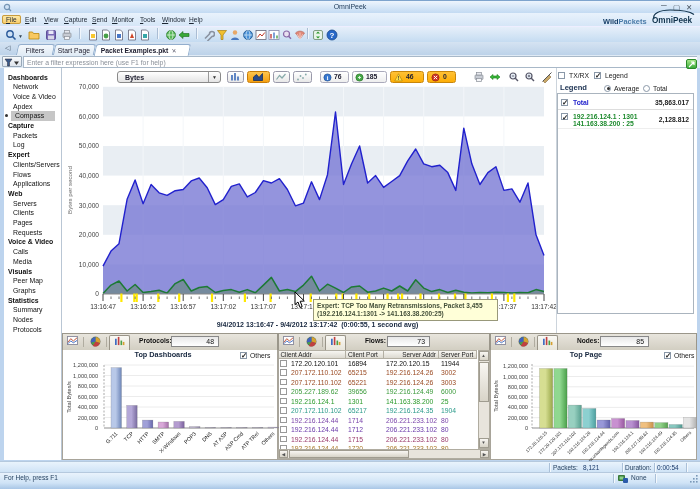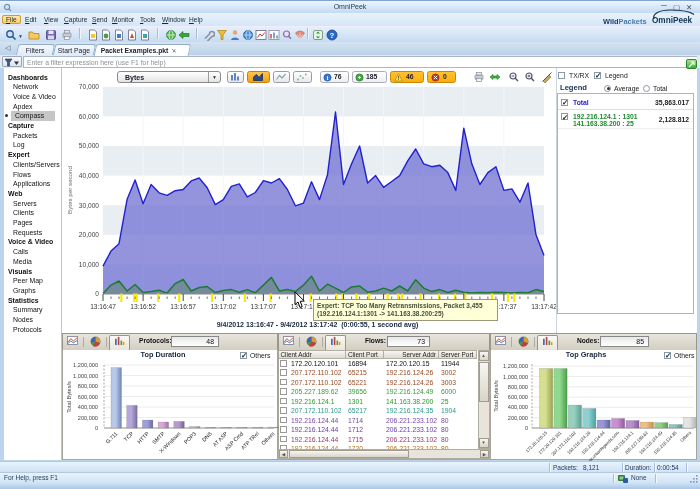--- a/index.html
+++ b/index.html
@@ -369,24 +369,24 @@
         <line x1="8" y1="10" x2="8" y2="5" stroke="#48a048" stroke-width="1.8"></line>
         <line x1="10.5" y1="10" x2="10.5" y2="6.5" stroke="#d8a030" stroke-width="1.8"></line>
       </svg></div>
   </div>
 <div class="blab" style="left:139px;top:337px">Protocols:</div>
 <div class="bfield" style="left:171px;width:48px;top:335.5px;position:absolute;z-index:9">48</div>
 <div class="blab" style="left:365px;top:337px">Flows:</div>
 <div class="bfield" style="left:387px;width:43px;top:335.5px;position:absolute;z-index:9">73</div>
 <div class="blab" style="left:577px;top:337px">Nodes:</div>
 <div class="bfield" style="left:600px;width:49px;top:335.5px;position:absolute;z-index:9">85</div>
-<div class="btitle" style="left:55px;width:216px;text-align:center">Top Duration</div>
+<div class="btitle" style="left:55px;width:216px;text-align:center">Top Dashboards</div>
 <div class="lcheck on abs" style="left:240px;top:351.5px;z-index:10"></div>
 <div class="abs" style="left:250px;top:352px;font-size:6.8px;z-index:10">Others</div>
-<div class="btitle" style="left:486px;width:200px;text-align:center">Top Graphs</div>
+<div class="btitle" style="left:486px;width:200px;text-align:center">Top Page</div>
 <div class="lcheck on abs" style="left:664px;top:351.5px;z-index:10"></div>
 <div class="abs" style="left:674px;top:352px;font-size:6.8px;z-index:10">Others</div>
 <div class="tblhead" style="left:278.5px;width:67.5px;text-align:left">Client Addr</div>
 <div class="tblhead" style="left:346px;width:38px;text-align:left">Client Port</div>
 <div class="tblhead" style="left:384px;width:55px;text-align:right">Server Addr</div>
 <div class="tblhead" style="left:439px;width:38px;text-align:left">Server Port</div>
 <div class="trow" style="left:278px;top:359px;width:200px;color:#111">
     <span class="tcb" style="left:2px"></span>
     <span style="position:absolute;left:13px">172.20.120.101</span>
     <span style="position:absolute;left:70px">16894</span>

